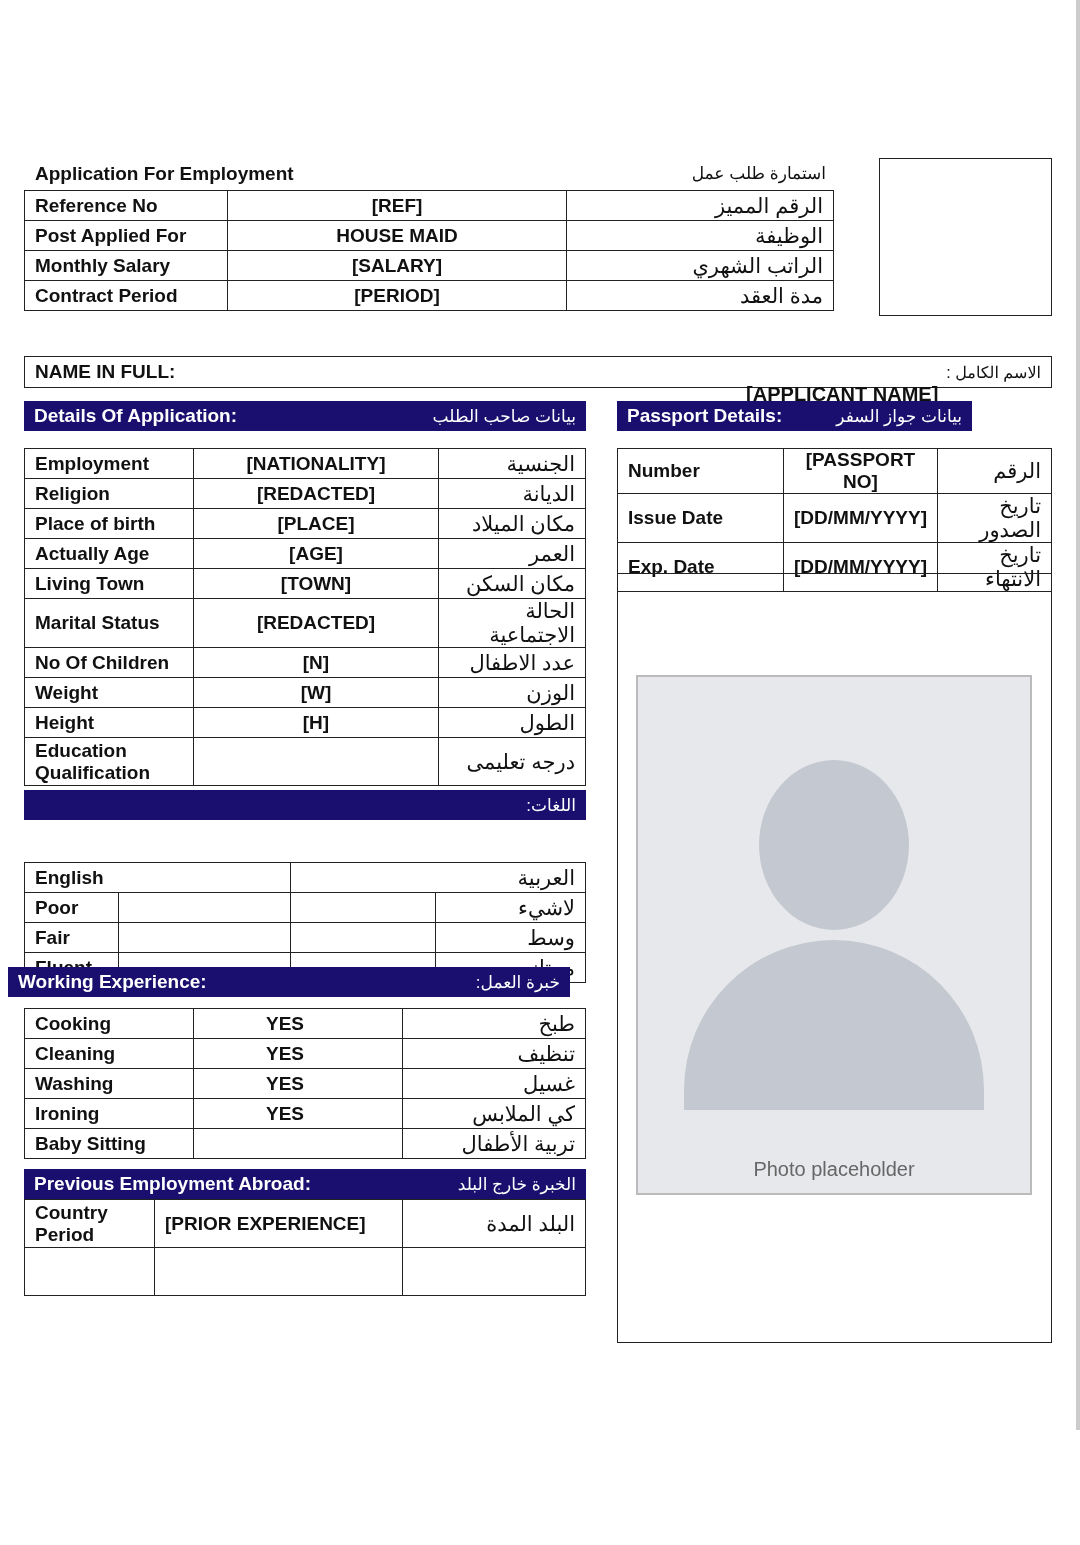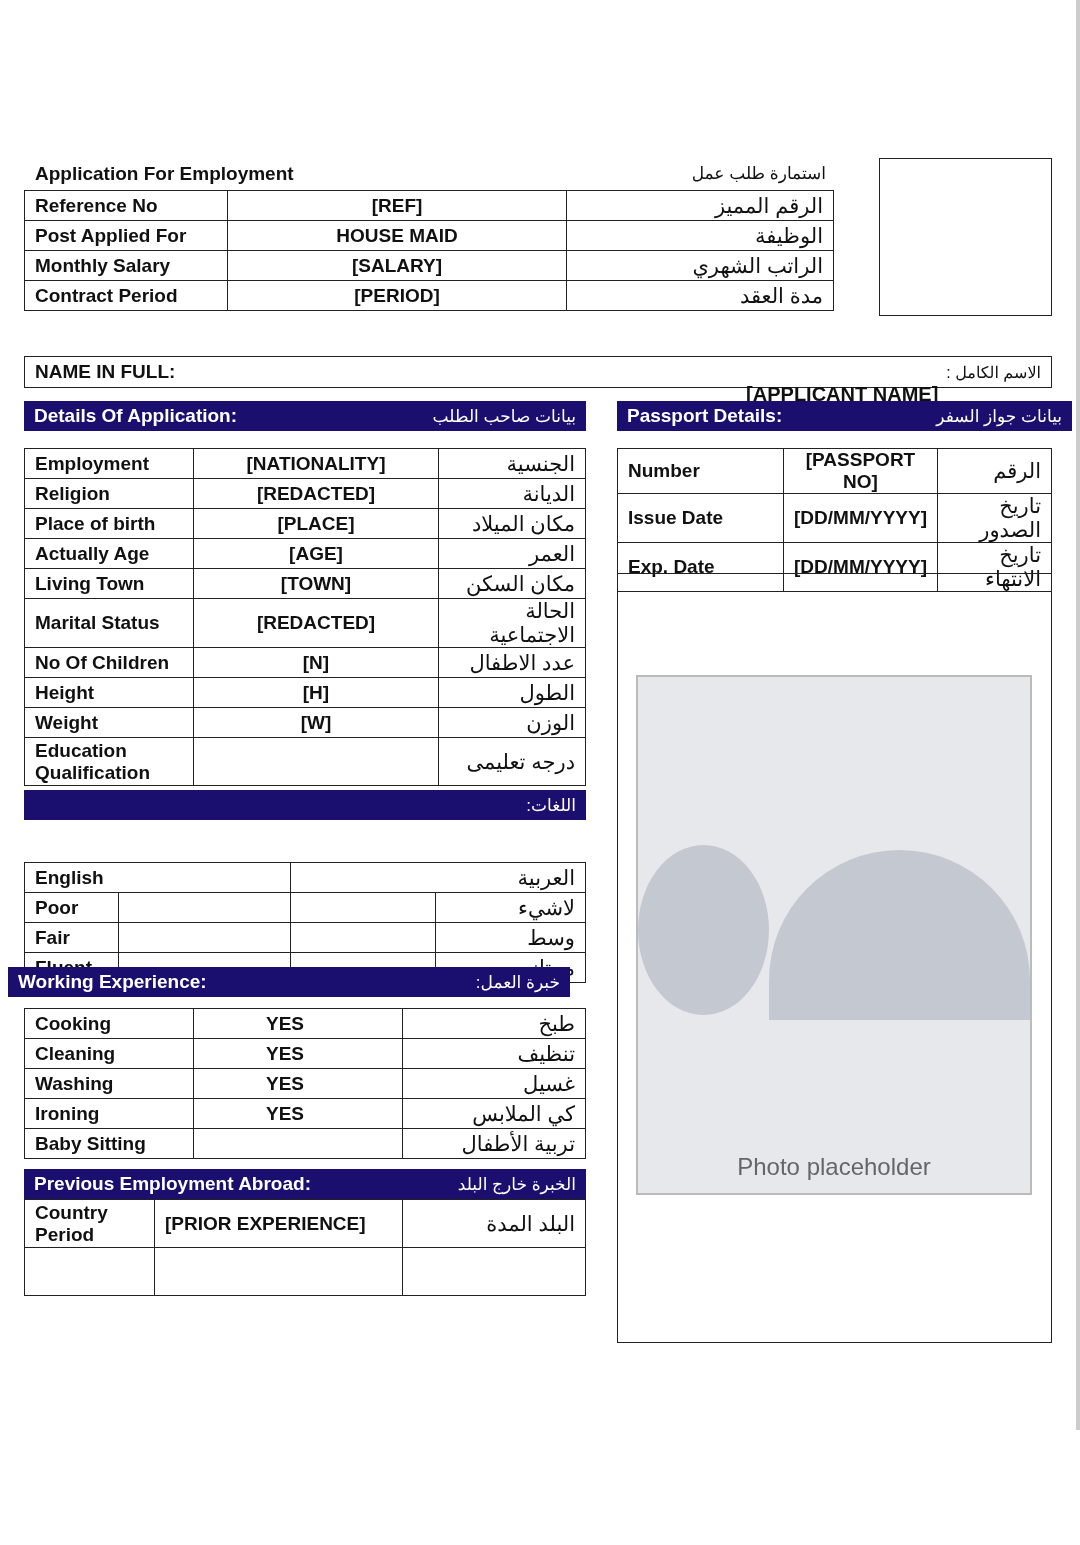--- a/index.html
+++ b/index.html
@@ -7,21 +7,21 @@
     .abs { position: absolute; }
     .bold { font-weight: bold; }
     table { border-collapse: collapse; position: absolute; }
     td { border: 1.5px solid #222; font-size: 19px; font-weight: bold; padding: 0 10px; height: 30px; }
     td.c { text-align: center; }
     td.ar { text-align: right; direction: rtl; font-weight: normal; font-size: 21px; }
     .bar { position: absolute; background: #1a0f6e; color: #fff; font-weight: bold; font-size: 19px; display: flex; align-items: center; justify-content: space-between; padding: 0 10px; height: 30px; }
     .bar .ar { direction: rtl; font-weight: normal; font-size: 17px; }
     .box { position: absolute; border: 1.5px solid #222; }
     .right-edge { position: absolute; left: 1076px; top: 0; width: 4px; height: 1430px; background: #ccc; }
-    .placeholder-photo { position: absolute; left: 636px; top: 675px; width: 396px; height: 520px; background: #e6e8ec; border: 2px solid #bbb; display: flex; flex-direction: row; align-items: center; justify-content: center; color: #666; font-size: 24px; }
+    .placeholder-photo { position: absolute; left: 636px; top: 675px; width: 396px; height: 520px; background: #e6e8ec; border: 2px solid #bbb; display: flex; flex-direction: column; align-items: center; justify-content: center; color: #666; font-size: 20px; }
     .silhouette-head { width: 150px; height: 170px; border-radius: 50%; background: #c4c8d0; margin-bottom: 10px; }
     .silhouette-body { width: 300px; height: 170px; border-radius: 150px 150px 0 0; background: #c4c8d0; }
     .ph-label { position: absolute; bottom: 12px; width: 100%; text-align: center; }
   </style>
 </head>
 <body>
 
 <div class="right-edge"></div>
 
 <div class="abs bold" style="left:35px;top:163px;font-size:19px;">Application For Employment</div>
@@ -60,21 +60,21 @@
     <span class="bold" style="font-size:20px;margin-top:44px;">[APPLICANT NAME]</span>
     <span style="direction:rtl;font-size:16px;">الاسم الكامل :</span>
   </span>
 </div>
 
 <div class="bar" style="left:24px;top:401px;width:562px;">
   <span>Details Of Application:</span>
   <span class="ar">بيانات صاحب الطلب</span>
 </div>
 
-<div class="bar" style="left:617px;top:401px;width:455px;">
+<div class="bar" style="left:617px;top:401px;width:355px;">
   <span>Passport Details:</span>
   <span class="ar">بيانات جواز السفر</span>
 </div>
 
 <table style="left:24px;top:448px;width:562px;">
   <tbody>
       <tr>
         <td style="width:169px;">Employment</td>
         <td class="c" style="width:245px;">[NATIONALITY]</td>
         <td class="ar">الجنسية</td>
@@ -103,28 +103,28 @@
         <td>Marital Status</td>
         <td class="c">[REDACTED]</td>
         <td class="ar">الحالة الاجتماعية</td>
       </tr>
   <tr>
         <td style="height:26px;">No Of Children</td>
         <td class="c">[N]</td>
         <td class="ar">عدد الاطفال</td>
       </tr>
   <tr>
+        <td>Weight</td>
+        <td class="c">[W]</td>
+        <td class="ar">الوزن</td>
+      </tr>
+  <tr>
         <td>Height</td>
         <td class="c">[H]</td>
         <td class="ar">الطول</td>
-      </tr>
-  <tr>
-        <td>Weight</td>
-        <td class="c">[W]</td>
-        <td class="ar">الوزن</td>
       </tr>
   <tr>
         <td style="height:48px;line-height:22px;">Education Qualification</td>
         <td class="c"></td>
         <td class="ar">درجه تعليمى</td>
       </tr>
 </tbody>
   </table>
 
 <table style="left:617px;top:448px;width:435px;">

